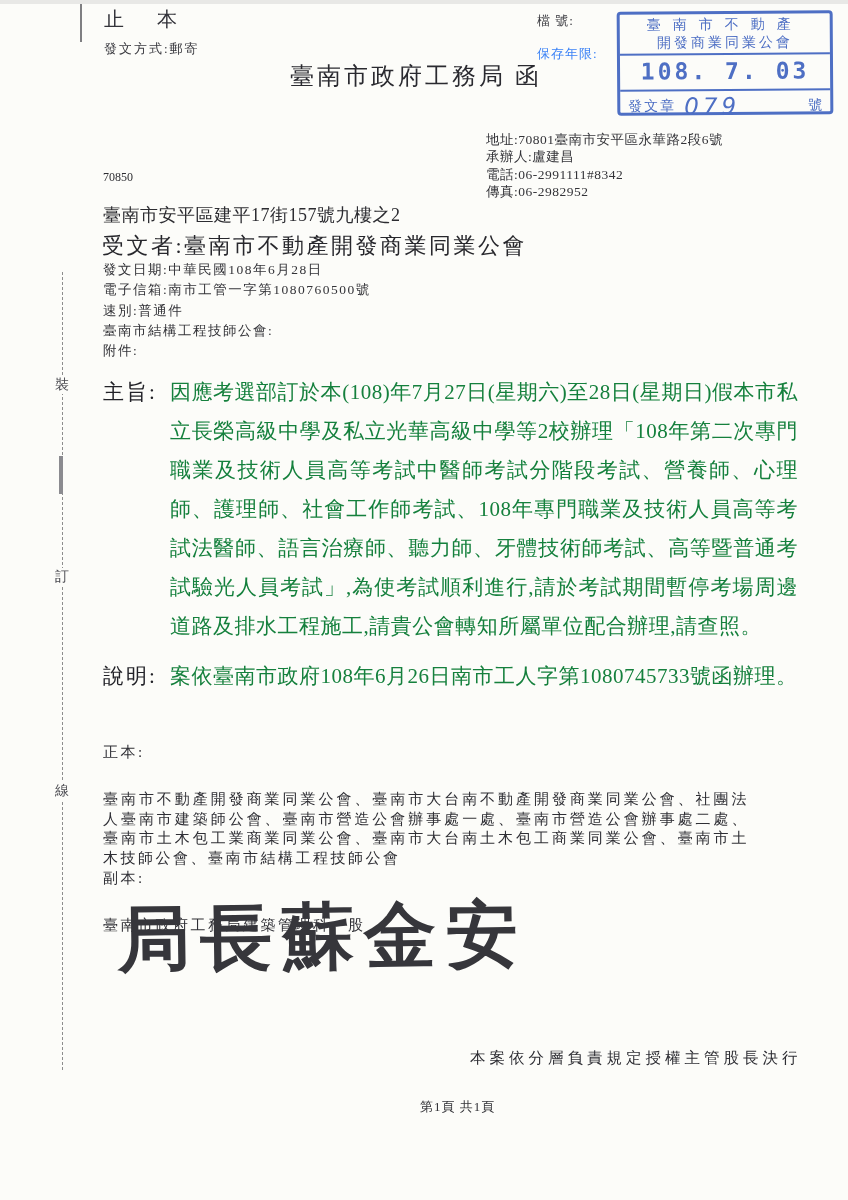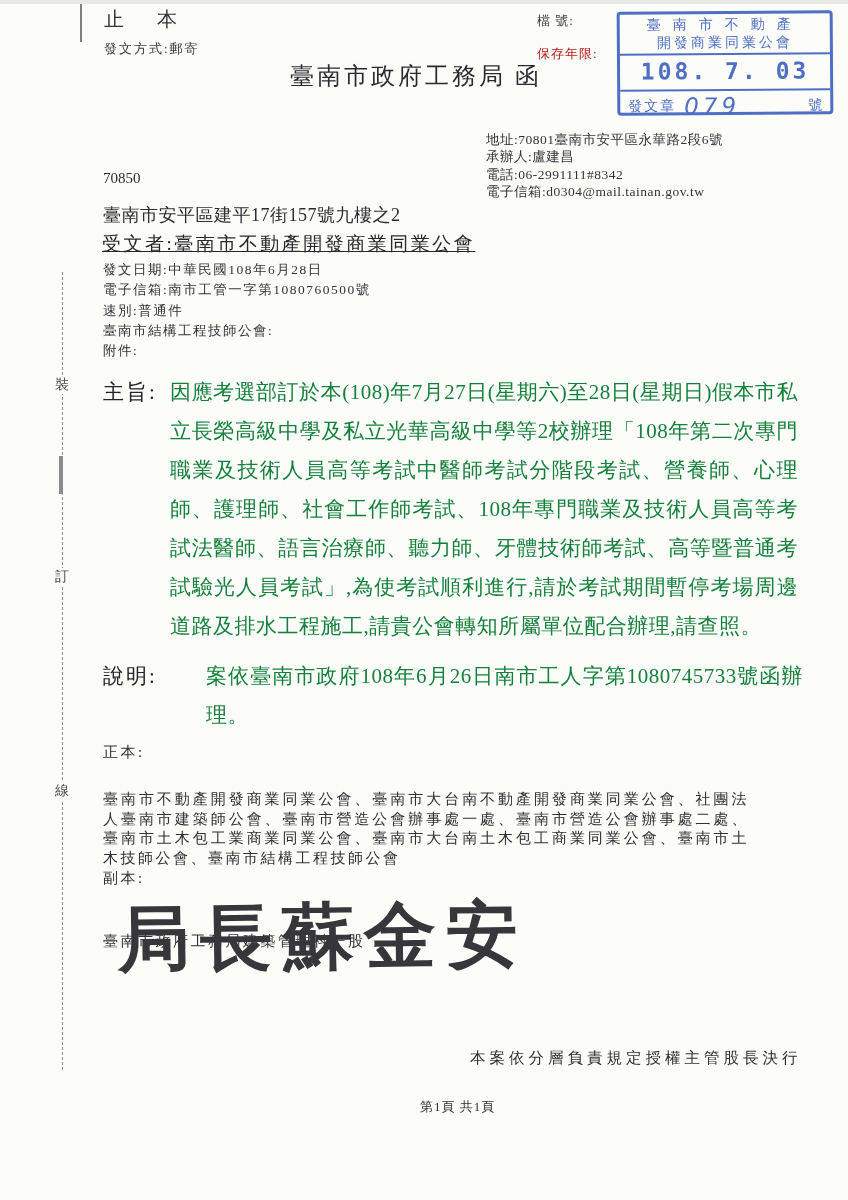--- a/index.html
+++ b/index.html
@@ -9,21 +9,21 @@
     font-family:"Liberation Serif","DejaVu Serif",serif;
     color:#2c2c31;
   }
   .abs{position:absolute;}
   
   .copy-label{left:104px;top:2px;font-size:20px;letter-spacing:14px;color:#33333a;}
   .delivery{left:104px;top:36px;font-size:13px;letter-spacing:2px;color:#3a3a40;}
   .scan-mark{left:80px;top:0;width:2px;height:38px;background:#3c3c42;opacity:.65;}
   
   .file-no-label{left:537px;top:8px;font-size:13px;letter-spacing:1px;color:#3a3a40;}
-  .retention-label{left:537px;top:41px;font-size:13px;letter-spacing:1px;color:#b91c1c;}
+  .retention-label{left:537px;top:41px;font-size:13px;letter-spacing:1px;color:#3b82f6;}
   
   .stamp{
     left:617px;top:7px;width:216px;height:104px;
     border:3px solid #4e6fc4;border-radius:4px;color:#4e6fc4;
     box-sizing:border-box;background:rgba(255,255,255,0.0);
     transform:rotate(-0.4deg);
   }
   .stamp-org{border-bottom:2px solid #4e6fc4;padding:2px 4px 1px 4px;}
   .stamp-org-line1{font-size:14px;letter-spacing:12px;text-align:center;white-space:nowrap;}
   .stamp-org-line2{font-size:14px;letter-spacing:3px;text-align:center;white-space:nowrap;}
@@ -33,37 +33,37 @@
   }
   .stamp-serial{display:flex;align-items:center;padding:1px 8px 0 8px;height:28px;}
   .stamp-serial-prefix{font-size:14px;letter-spacing:2px;}
   .stamp-serial-no{font-size:23px;font-style:italic;letter-spacing:4px;margin-left:8px;font-family:"DejaVu Sans",sans-serif;}
   .stamp-serial-suffix{font-size:14px;margin-left:auto;}
   
   .doc-title{left:290px;top:56px;font-size:24px;letter-spacing:3px;color:#2a2a30;white-space:nowrap;text-align:center;}
   
   .contact{left:486px;top:127px;font-size:13.5px;line-height:17.4px;letter-spacing:.5px;color:#333338;white-space:nowrap;}
   
-  .zip{left:103px;top:166px;font-size:15px;}
+  .zip{left:103px;top:166px;font-size:12px;}
   .street{left:103px;top:199px;font-size:18px;letter-spacing:.5px;}
   
-  .recipient{left:102px;top:227px;font-size:19px;letter-spacing:2.5px;color:#27272c;white-space:nowrap;text-decoration:underline;}
+  .recipient{left:102px;top:227px;font-size:22px;letter-spacing:2.5px;color:#27272c;white-space:nowrap;}
   
   .meta{left:103px;top:256px;font-size:13.5px;line-height:20.3px;letter-spacing:1.5px;color:#333338;}
   
   .subject{left:103px;top:369px;width:700px;display:flex;}
-  .explain{left:103px;top:653px;width:700px;display:flex;gap:36px;}
+  .explain{left:103px;top:653px;width:700px;display:flex;}
   .big-label{font-size:21px;letter-spacing:2px;width:67px;flex:0 0 67px;line-height:39px;color:#222228;}
   .big-text{font-size:21px;line-height:39px;width:628px;text-align:justify;letter-spacing:.5px;color:#15803d;}
   
   .copies{left:103px;top:739px;width:700px;font-size:15px;line-height:19.5px;letter-spacing:2.5px;color:#2f2f35;}
   .copies-row{display:flex;flex-direction:column;}
   .copies-label{flex:0 0 47px;width:47px;}
   .copies-text{width:646px;text-align:justify;}
-  .cc-row{margin-top:1px;gap:16px;}
+  .cc-row{margin-top:1px;}
   
   .signature{
     left:118px;top:885px;width:460px;font-size:72px;font-weight:bold;
     letter-spacing:10px;color:#36363b;transform:rotate(-0.8deg);
     font-family:"Liberation Serif","DejaVu Serif",serif;white-space:nowrap;
   }
   
   .authorization{left:470px;top:1044px;font-size:15.5px;letter-spacing:4px;color:#2e2e34;white-space:nowrap;}
   .page-info{left:420px;top:1094px;font-size:13px;letter-spacing:1px;color:#333338;}
   
@@ -99,21 +99,21 @@
       <span class="stamp-serial-suffix">號</span>
     </div>
   </div>
 
   <div class="abs doc-title">臺南市政府工務局 函</div>
 
   <div class="abs contact">
     <div>地址:70801臺南市安平區永華路2段6號</div>
     <div>承辦人:盧建昌</div>
     <div>電話:06-2991111#8342</div>
-    <div>電子信箱:d0304@mail.tainan.gov.tw</div>
+    <div>傳真:06-2982952</div>
   </div>
 
   <div class="abs zip">70850</div>
   <div class="abs street">臺南市安平區建平17街157號九樓之2</div>
   <div class="abs recipient">受文者:臺南市不動產開發商業同業公會</div>
 
   <div class="abs meta">
     <div>發文日期:中華民國108年6月28日</div>
     <div>電子信箱:南市工管一字第1080760500號</div>
     <div>速別:普通件</div>

